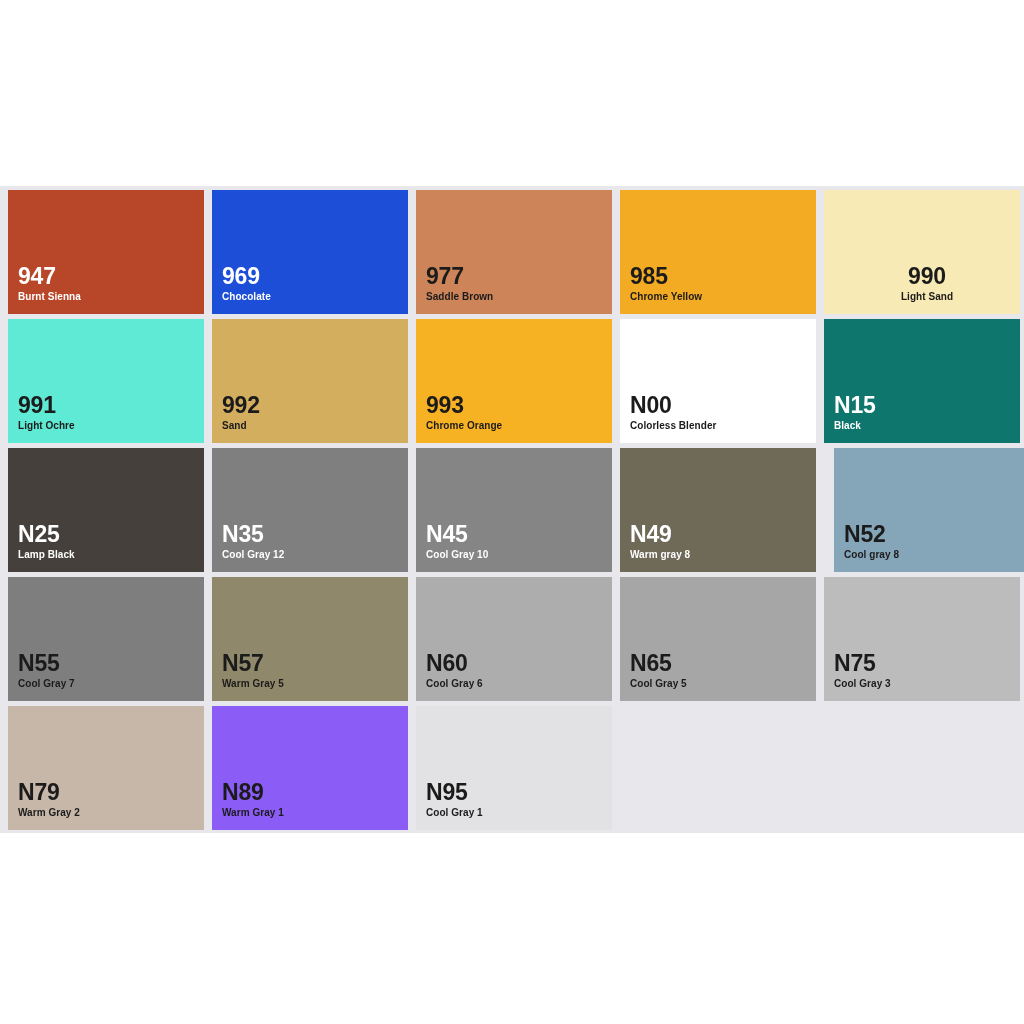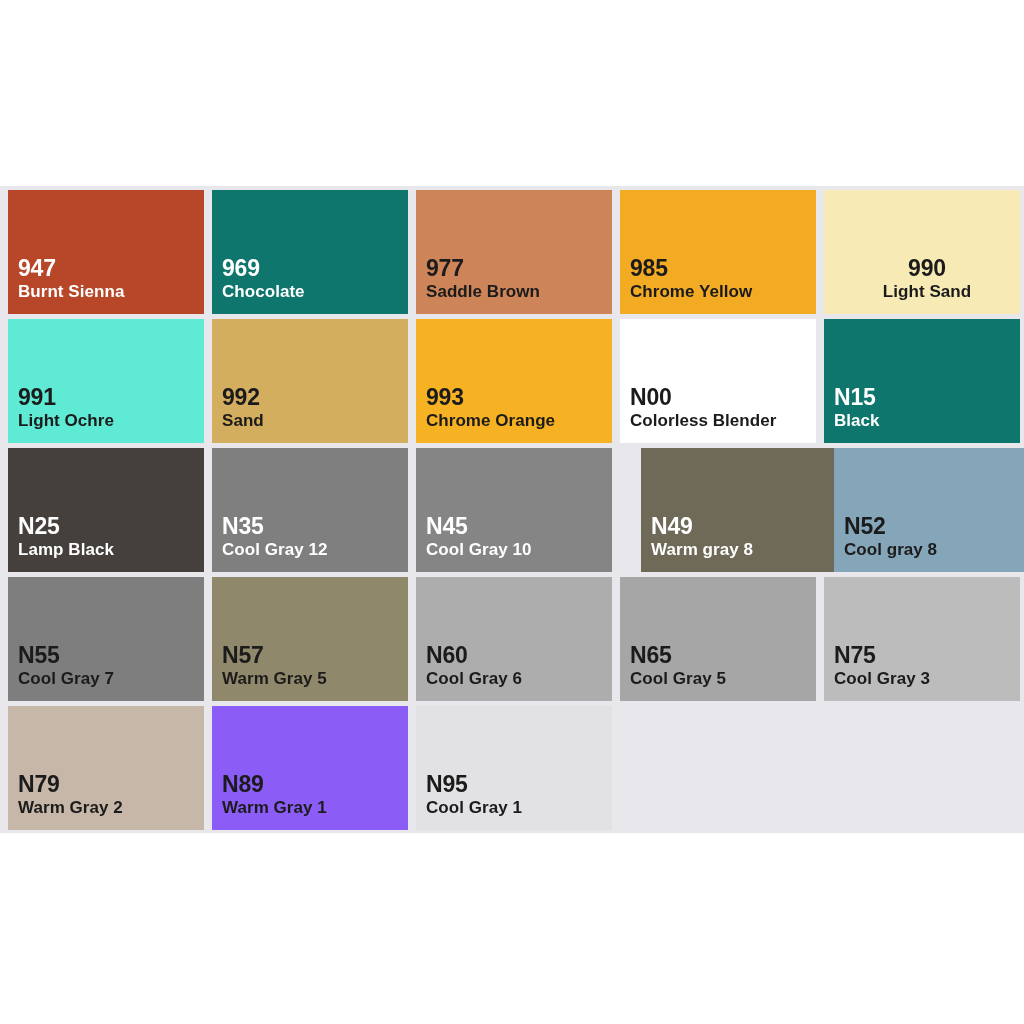--- a/index.html
+++ b/index.html
@@ -53,21 +53,21 @@
     padding: 0 0 12px 10px;
   }
   .swatch-code {
     font-size: 23px;
     font-weight: bold;
     line-height: 1.05;
     letter-spacing: -0.2px;
     margin-bottom: 3px;
   }
   .swatch-name {
-    font-size: 17px;
+    font-size: 10px;
     font-weight: bold;
     line-height: 1.1;
     letter-spacing: 0.05px;
   }
   .light-text .swatch-code,
   .light-text .swatch-name { color: #ffffff; }
   .dark-text .swatch-code,
   .dark-text .swatch-name { color: #1b1b1b; }
   .dark-text .swatch-name { font-weight: bold; }
 </style>
@@ -75,21 +75,21 @@
 <body>
 
 <div id="page">
   <div id="swatch-grid" style="background: rgb(232, 232, 236);">
       <div class="swatch light-text" style="background: rgb(184, 71, 42);">
         <div class="swatch-inner">
           <div class="swatch-code">947</div>
           <div class="swatch-name">Burnt Sienna</div>
         </div>
       </div>
-      <div class="swatch light-text" style="background: #0f766e;">
+      <div class="swatch light-text" style="background: #1d4ed8;">
         <div class="swatch-inner">
           <div class="swatch-code">969</div>
           <div class="swatch-name">Chocolate</div>
         </div>
       </div>
       <div class="swatch dark-text" style="background: rgb(206, 132, 89);">
         <div class="swatch-inner">
           <div class="swatch-code">977</div>
           <div class="swatch-name">Saddle Brown</div>
         </div>
@@ -147,21 +147,21 @@
           <div class="swatch-code">N35</div>
           <div class="swatch-name">Cool Gray 12</div>
         </div>
       </div>
       <div class="swatch light-text" style="background: rgb(133, 133, 133);">
         <div class="swatch-inner">
           <div class="swatch-code">N45</div>
           <div class="swatch-name">Cool Gray 10</div>
         </div>
       </div>
-      <div class="swatch light-text" style="background: rgb(110, 106, 87); margin-left: 21px;">
+      <div class="swatch light-text" style="background: rgb(110, 106, 87);">
         <div class="swatch-inner">
           <div class="swatch-code">N49</div>
           <div class="swatch-name">Warm gray 8</div>
         </div>
       </div>
       <div class="swatch dark-text" style="background: rgb(133, 165, 184); margin-left: 10px;">
         <div class="swatch-inner">
           <div class="swatch-code">N52</div>
           <div class="swatch-name">Cool gray 8</div>
         </div>

